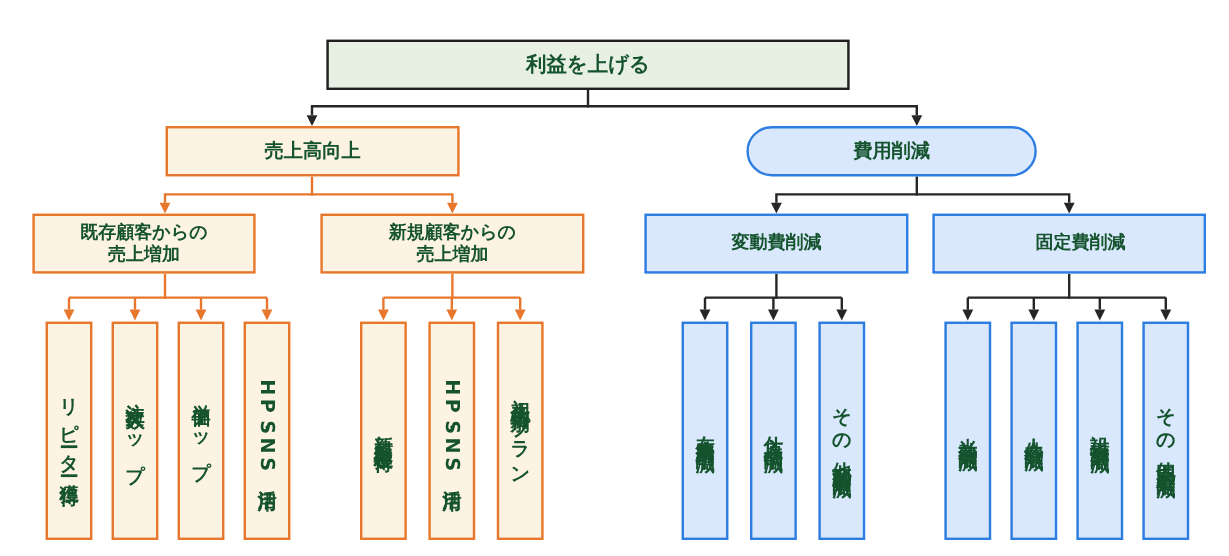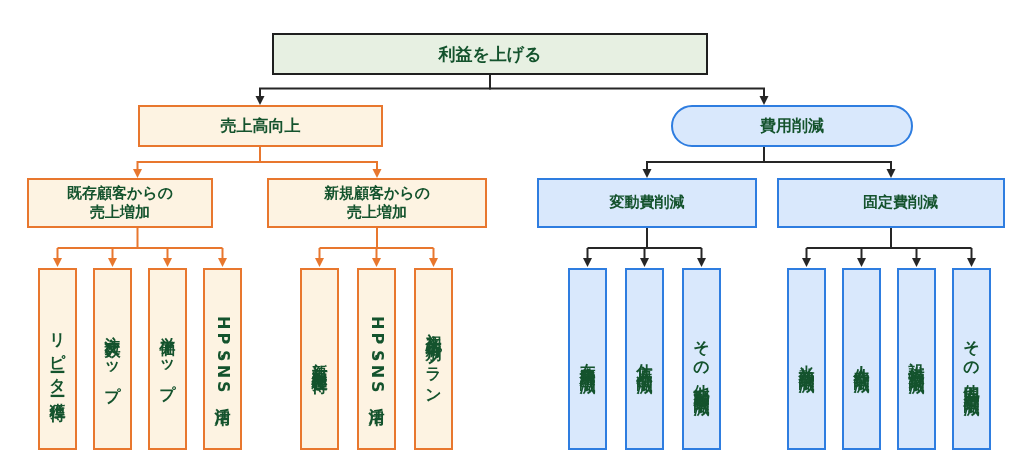--- a/index.html
+++ b/index.html
@@ -22,21 +22,21 @@
   .box{
     position:absolute;box-sizing:border-box;display:flex;align-items:center;justify-content:center;
     text-align:center;line-height:1.3;
   }
   .root{
     left:272px;top:33px;width:436px;height:42px;
     background:var(--green_fill);border:2.5px solid var(--dark);font-size:17px;
   }
   .l2{height:42px;font-size:16px;}
   .l2.orange{left:138px;top:105px;width:245px;}
-  .l2.blue{left:671px;top:105px;width:242px;border-radius:21px;}
+  .l2.blue{left:622px;top:105px;width:242px;border-radius:21px;}
   .l3{top:178px;height:50px;font-size:15px;}
   .l3 .label{white-space:pre-line;}
   .l3.existing{left:27px;width:186px;}
   .l3.newcust{left:267px;width:220px;}
   .l3.variable{left:537px;width:220px;}
   .l3.fixedc{left:777px;width:228px;padding-left:19px;}
   .orange{background:var(--orange_fill);border:2.5px solid var(--orange);}
   .blue{background:var(--blue_fill);border:2.5px solid var(--blue);}
   .leafgroup{position:absolute;top:268px;height:182px;display:flex;}
   .ga{left:38px;gap:16px;}

